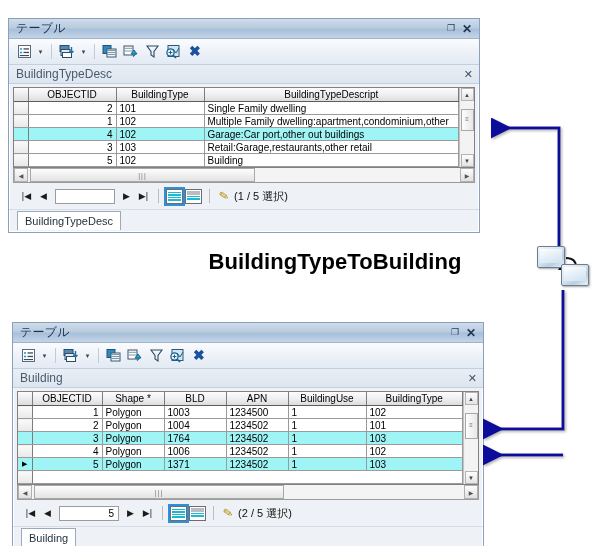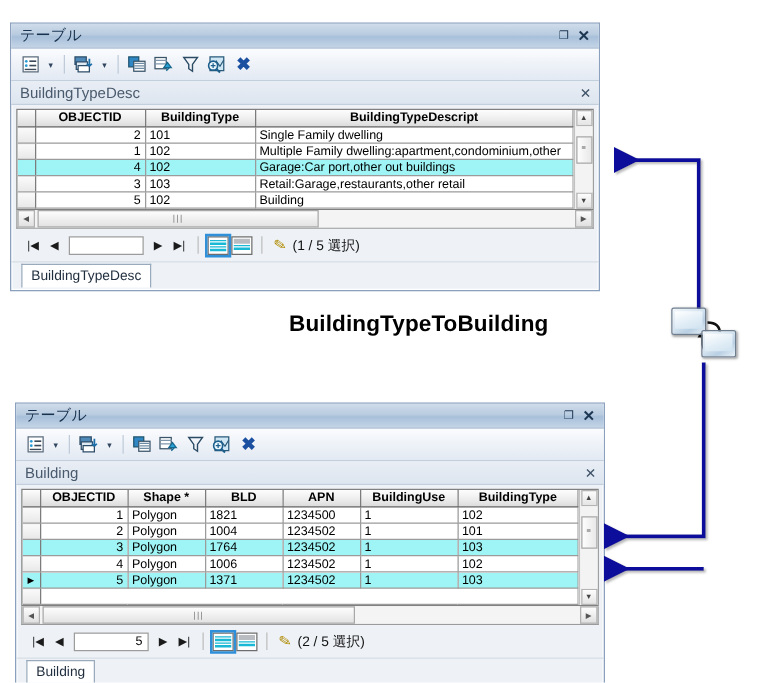--- a/index.html
+++ b/index.html
@@ -109,21 +109,21 @@
   table.grid {
     border-collapse: collapse;
     table-layout: fixed;
     width: 100%;
     font-size: 10px;
   }
   table.grid th {
     background: linear-gradient(to bottom,#fdfdfd 0%, #ececec 60%, #dcdcdc 100%);
     border-right: 1px solid #7c7c7c;
     border-bottom: 1px solid #5d5d5d;
-    font-weight: bold;
+    font-weight: normal;
     font-size: 10px;
     height: 13px;
     padding: 0 3px;
     text-align: center;
     white-space: nowrap;
     overflow: hidden;
     font-family: "Liberation Sans", sans-serif;
   }
   table.grid th.rowsel { width: 14px; padding: 0; background: linear-gradient(to bottom,#fdfdfd,#dcdcdc); }
   table.grid td {
@@ -264,21 +264,21 @@
     line-height: 14px;
     box-sizing: border-box;
   }
 
   
   #center-label {
     position: absolute;
     left: 190px; top: 249px;
     width: 290px;
     text-align: center;
-    font-size: 18px;
+    font-size: 22px;
     font-weight: bold;
     color: #000;
     letter-spacing: .1px;
   }
 
   
   #connector { position: absolute; left: 0; top: 0; width: 609px; height: 546px; pointer-events: none; }
 
   .relicon {
     position: absolute;
@@ -558,21 +558,21 @@
             <th>APN</th>
             <th>BuildingUse</th>
             <th>BuildingType</th>
           </tr>
         </thead>
         <tbody>
           <tr>
             <td class="rowsel"></td>
             <td class="num">1</td>
             <td>Polygon</td>
-            <td>1821</td>
+            <td>1003</td>
             <td>1234500</td>
             <td>1</td>
             <td>102</td>
           </tr>
           <tr>
             <td class="rowsel"></td>
             <td class="num">2</td>
             <td>Polygon</td>
             <td>1004</td>
             <td>1234502</td>

